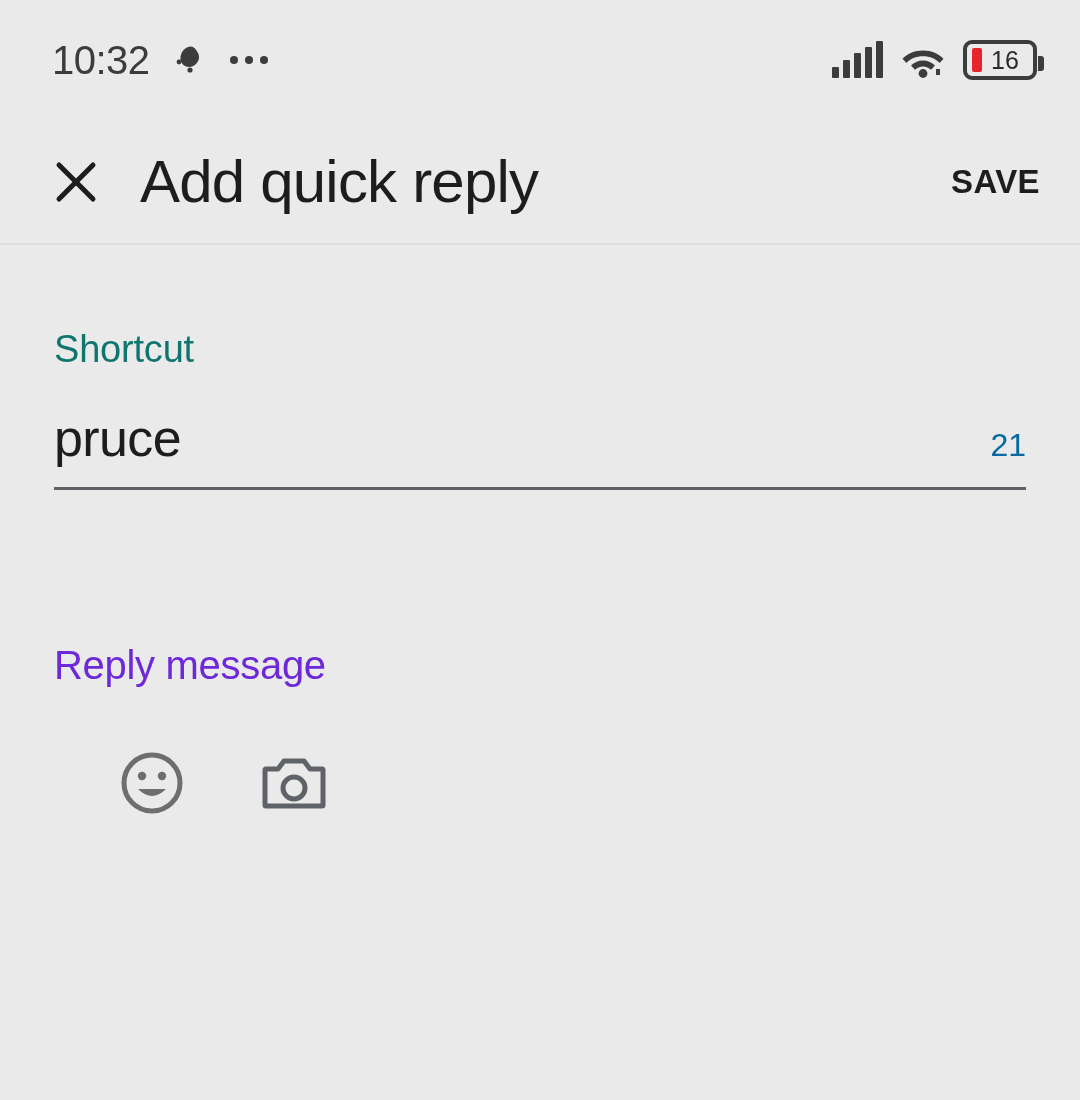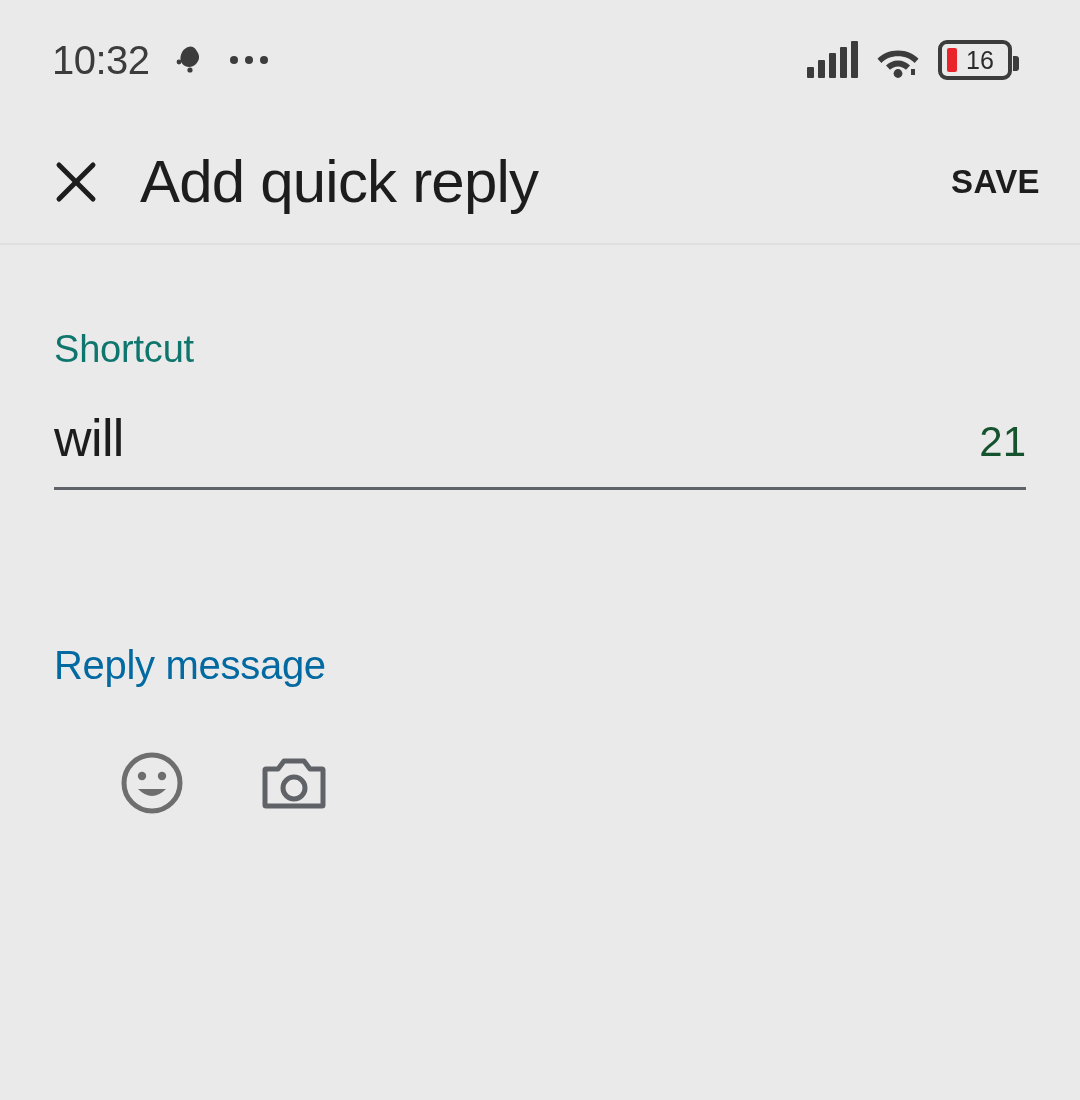--- a/index.html
+++ b/index.html
@@ -25,21 +25,21 @@
   
   .status-bar {
     position: absolute;
     top: 0;
     left: 0;
     width: 1080px;
     height: 120px;
     display: flex;
     align-items: center;
     justify-content: space-between;
-    padding: 0 68px 0 52px;
+    padding: 0 43px 0 52px;
     box-sizing: border-box;
   }
   .status-left {
     display: flex;
     align-items: center;
     gap: 22px;
   }
   .status-clock {
     font-size: 40px;
     font-weight: 400;
@@ -216,22 +216,22 @@
     color: #1d1d1d;
     line-height: 1.05;
     letter-spacing: -0.6px;
     background: none;
     border: none;
     padding: 0;
     font-family: "Liberation Sans", sans-serif;
     outline: none;
   }
   .shortcut-counter {
-    font-size: 42px;
-    color: #14532d;
+    font-size: 32px;
+    color: #0369a1;
     line-height: 1;
   }
   .underline-thin {
     margin-top: 21px;
     width: 972px;
     height: 3px;
     background: #5f6368;
   }
   .helper-text {
     margin-top: 30px;
@@ -242,21 +242,21 @@
   }
 
   .field-message {
     position: absolute;
     top: 400px;
     left: 54px;
     width: 972px;
   }
   .field-label-dark {
     font-size: 40px;
-    color: #0369a1;
+    color: #6d28d9;
     line-height: 1;
     letter-spacing: -0.3px;
   }
   .message-row {
     display: flex;
     align-items: flex-start;
     margin-top: 38px;
   }
   .message-input-wrap {
     width: 706px;
@@ -359,21 +359,21 @@
     <div class="app-title">Add quick reply</div>
     <button class="save-btn">SAVE</button>
   </div>
   <div class="app-bar-divider"></div>
 
   <div class="form">
 
     <div class="field-shortcut">
       <div class="field-label-muted">Shortcut</div>
       <div class="shortcut-row">
-        <span class="shortcut-value">will</span>
+        <span class="shortcut-value">pruce</span>
         <span class="shortcut-counter">21</span>
       </div>
       <div class="underline-thin"></div>
     </div>
 
     <div class="field-message">
       <div class="field-label-dark">Reply message</div>
       <div class="message-row">
         <div class="message-actions">
           <div class="action-icon-btn">

